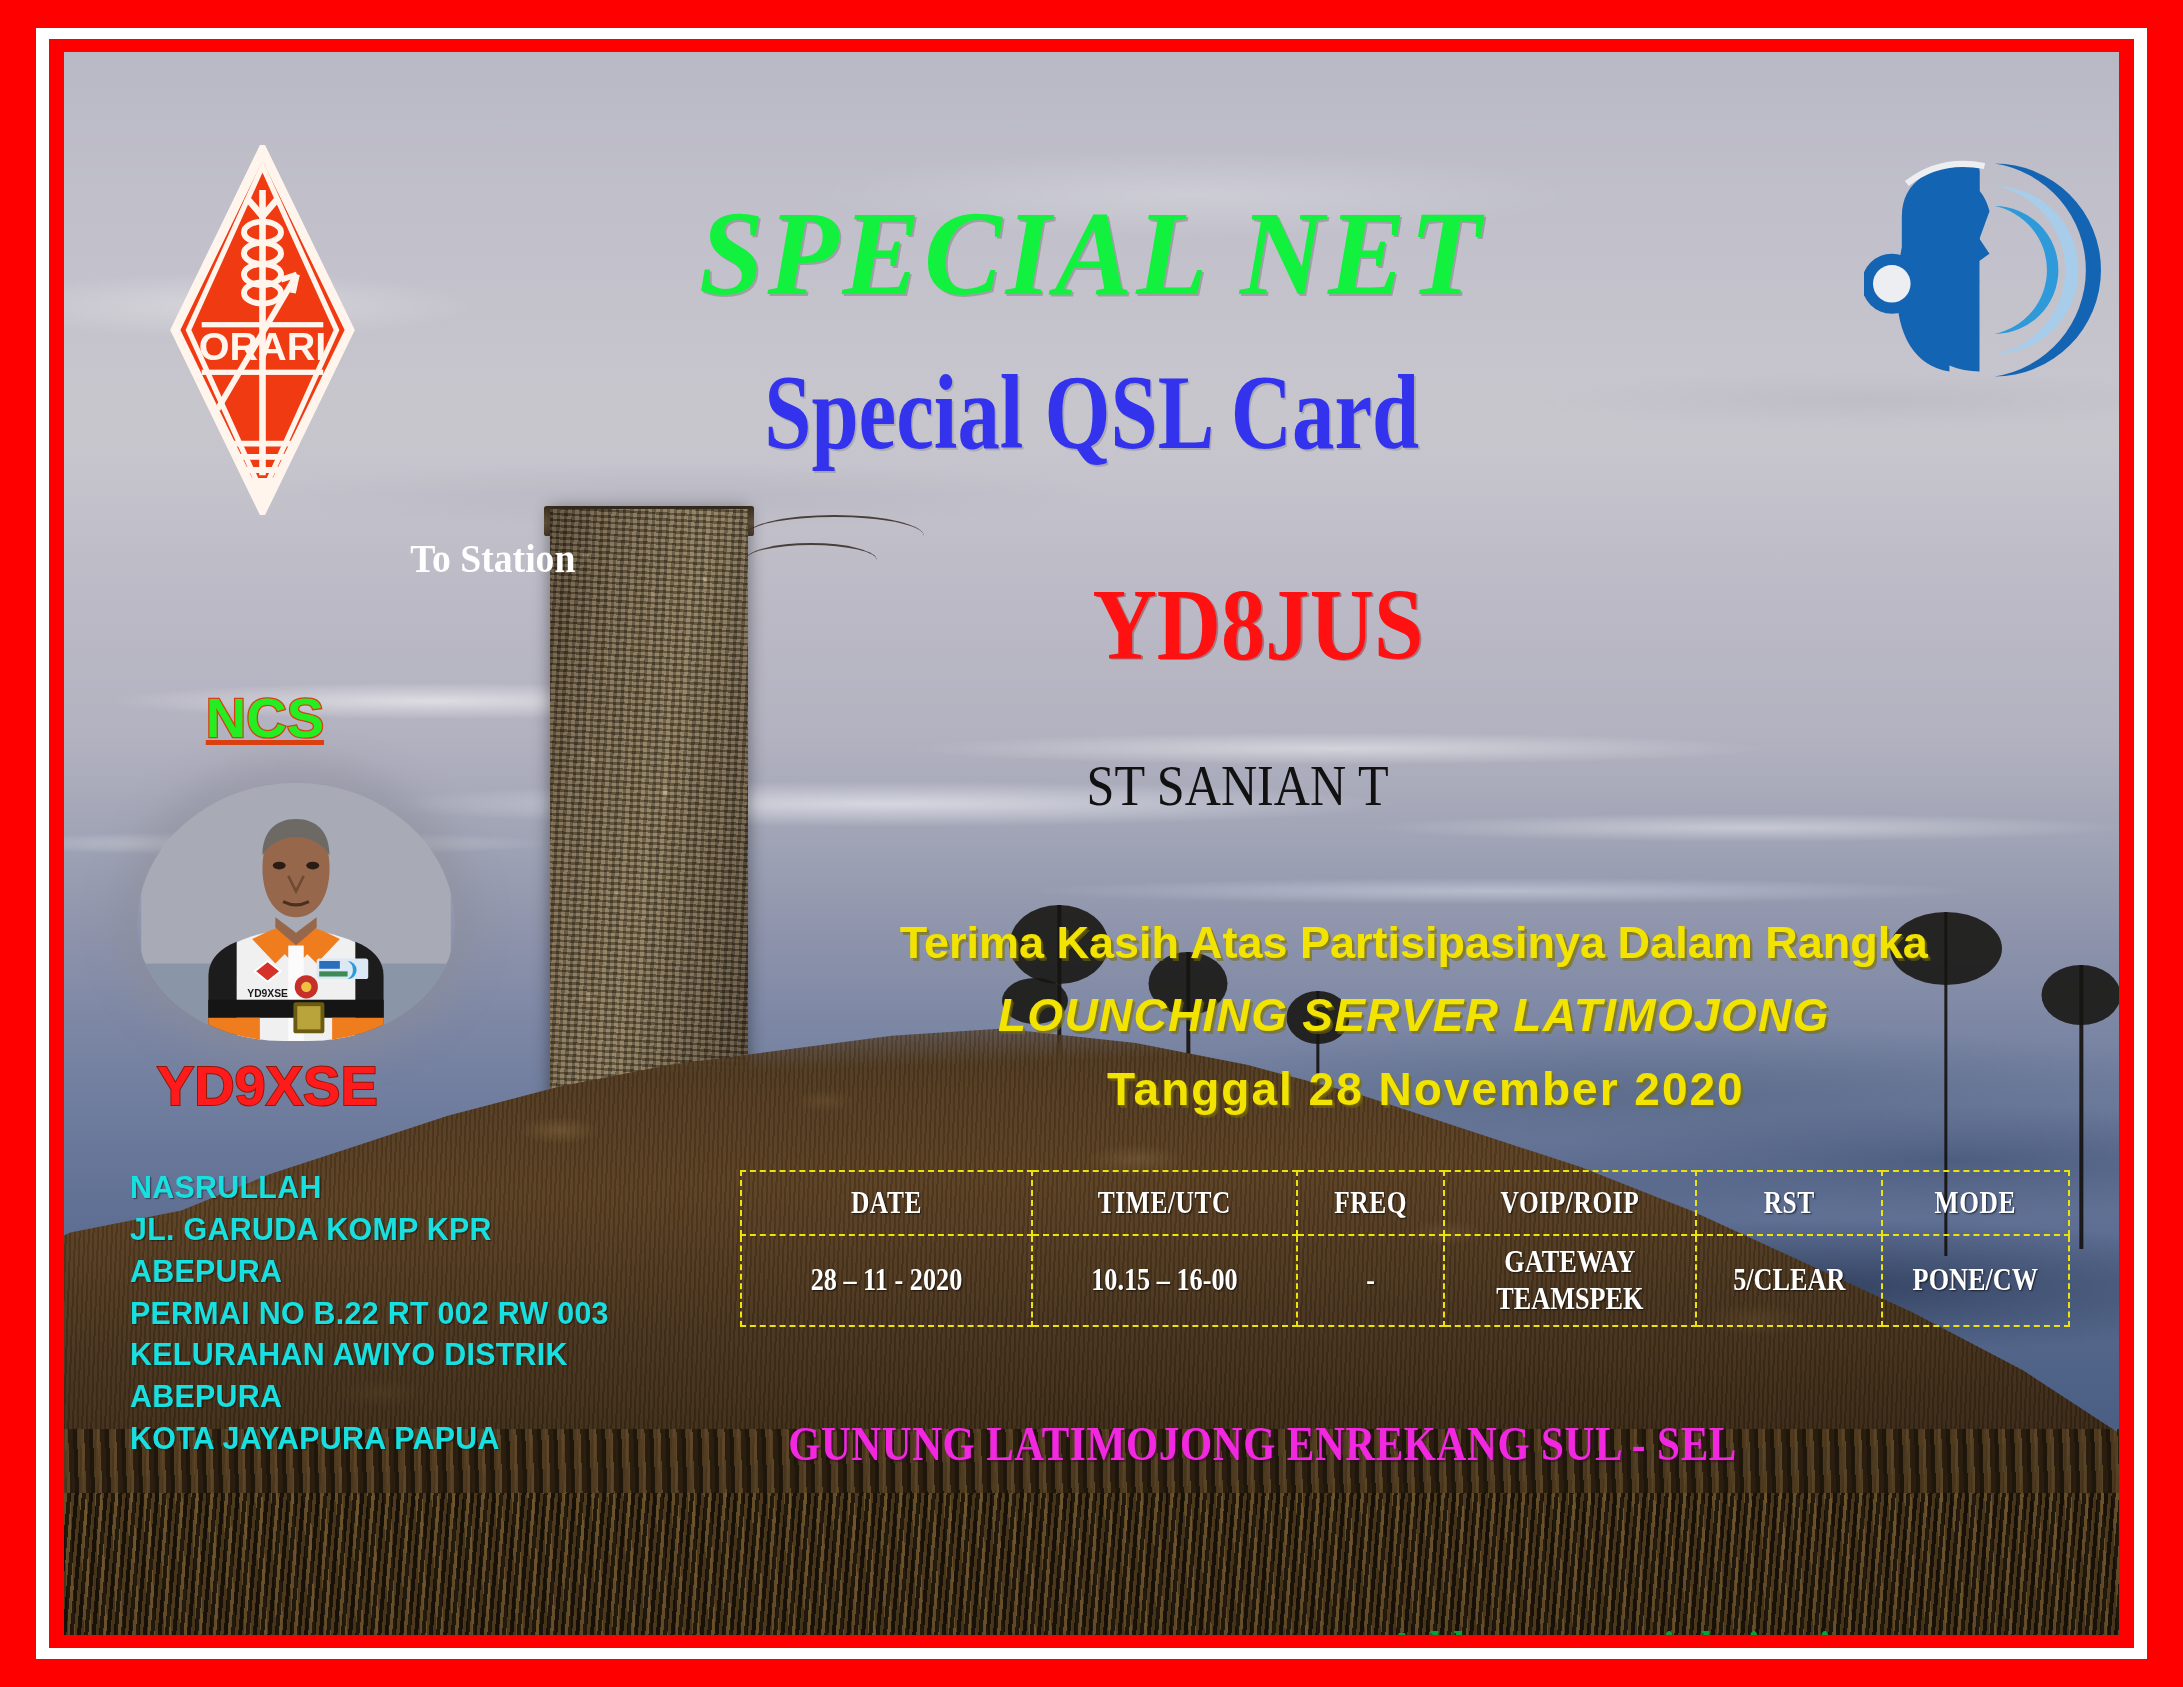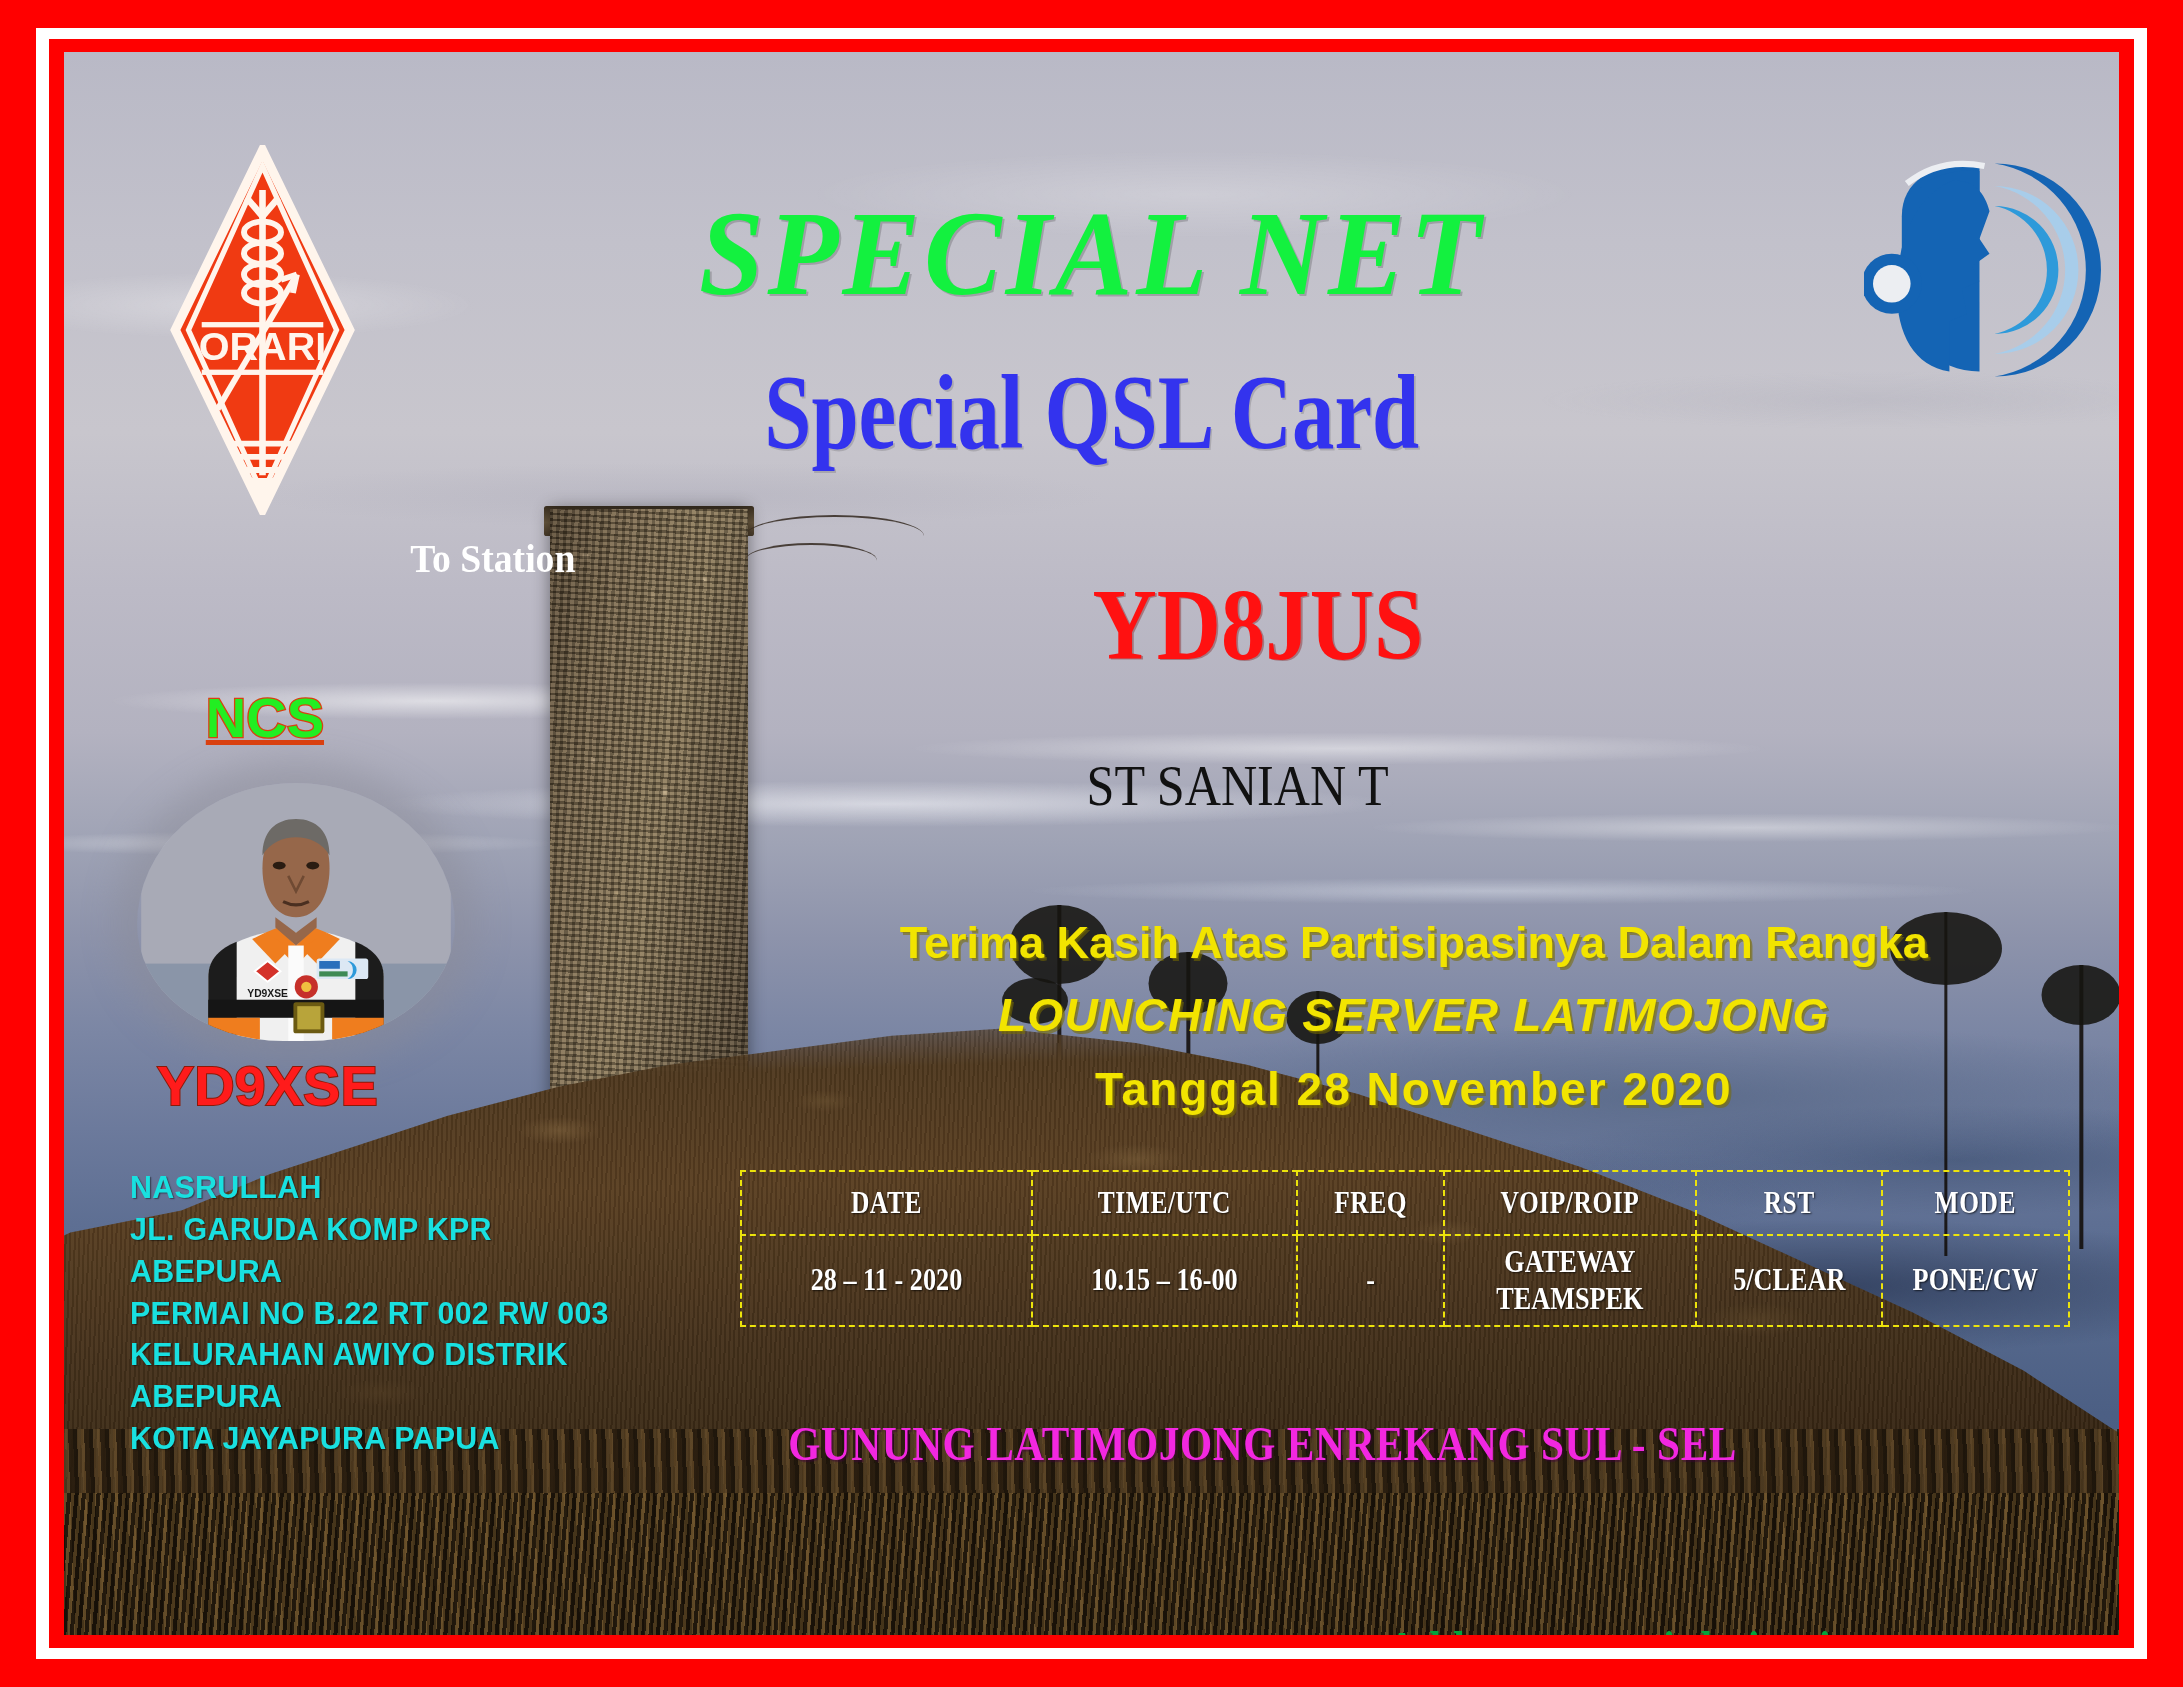--- a/index.html
+++ b/index.html
@@ -249,21 +249,21 @@
   #addr-block div{white-space:nowrap;}
 
   .thanks{
     position:absolute;text-align:center;left:662px;width:1376px;
     font-family:"Liberation Sans",sans-serif;
     font-weight:bold;color:#f2e400;
     text-shadow:2.6px 2.6px 0 rgba(120,108,0,.55), 1.3px 1.3px 0 rgba(150,135,0,.45);
   }
   #t-thanks1{top:865px;font-size:45px;}
   #t-thanks2{top:936px;font-size:46px;font-style:italic;letter-spacing:1.3px;}
-  #t-thanks3{top:1010px;font-size:46px;letter-spacing:2px;}
+  #t-thanks3{top:1010px;font-size:46px;letter-spacing:2px;padding-left:12px;}
 
   
   #qso-table{
     position:absolute;left:676px;top:1118px;width:1330px;
     border-collapse:collapse;
     table-layout:fixed;
   }
   #qso-table td,#qso-table th{
     border:2px dashed #ece30b;
     color:#ffffff;

